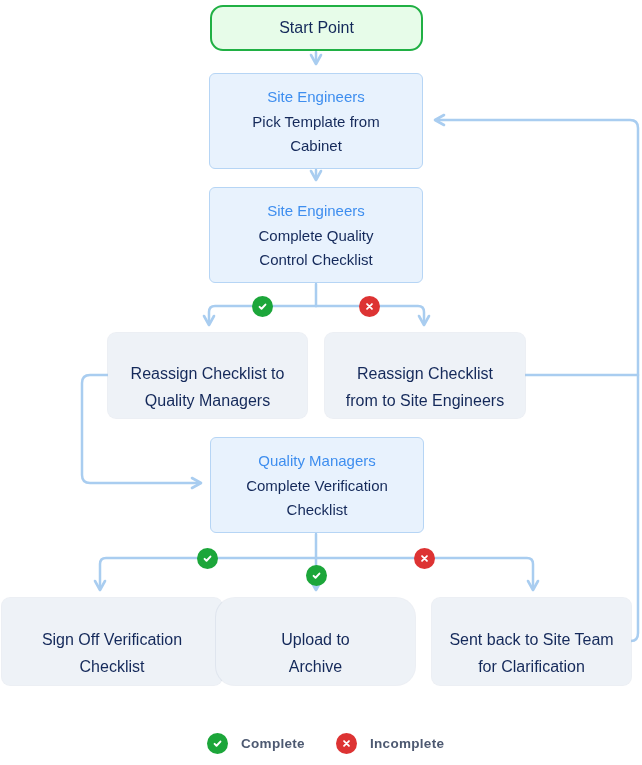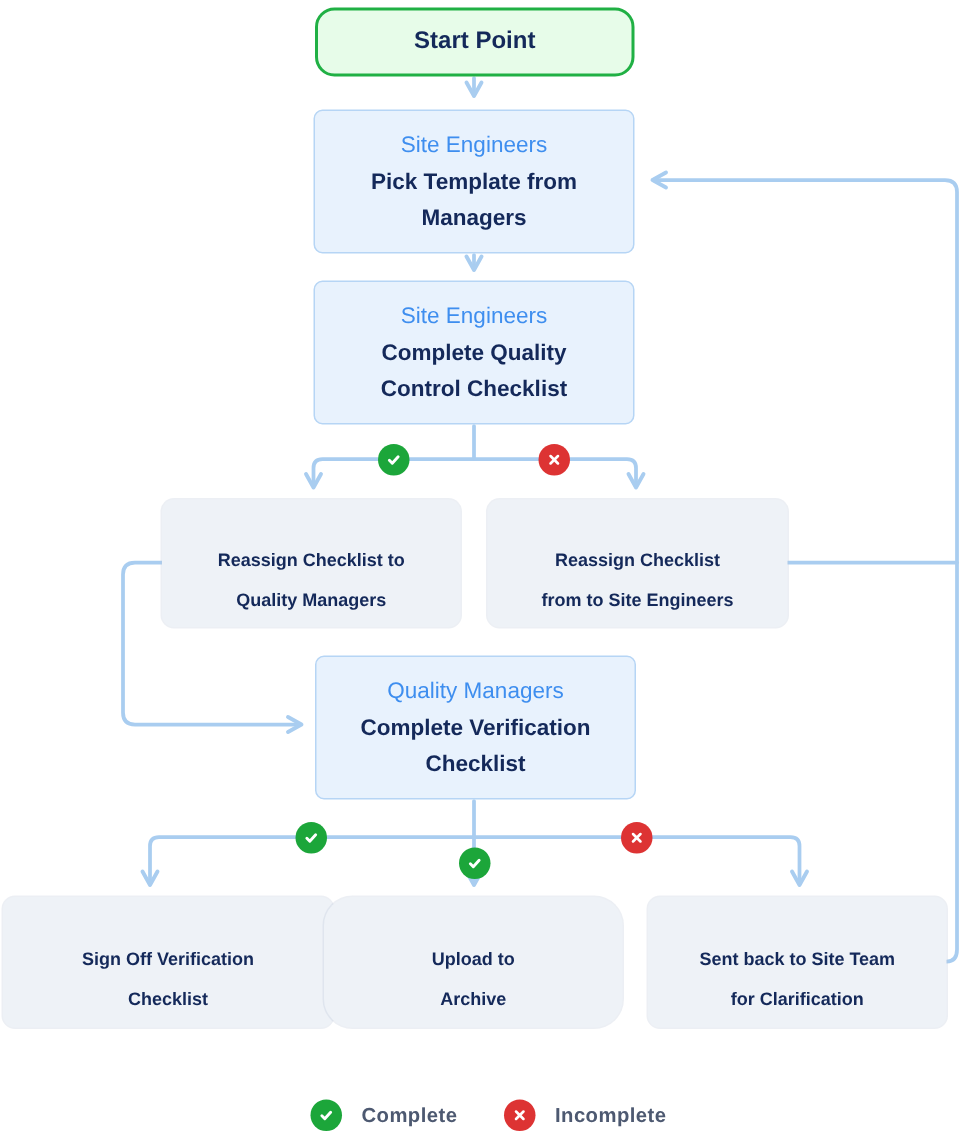--- a/index.html
+++ b/index.html
@@ -9,38 +9,38 @@
   }
   svg.wires { position:absolute; left:0; top:0; }
   .wire { fill:none; stroke:#a9cdf0; stroke-width:2.5; stroke-linecap:round; }
 
   .node {
     position:absolute; box-sizing:border-box;
     display:flex; flex-direction:column; align-items:center; justify-content:center;
     text-align:center;
   }
   .node .label {
-    white-space:pre-line; font-weight:bold; color:#14295a;
+    white-space:pre-line; font-weight:normal; color:#14295a;
     font-size:15px; line-height:24px;
   }
   .node.start {
     background:#e7fce9; border:2px solid #20b044; border-radius:13px;
   }
   .node.start .label { font-size:16px; }
   .node.blue {
     background:#e8f2fd; border:1.5px solid #b6d5f5; border-radius:6px;
   }
   .node.blue .role {
     color:#3e8eef; font-size:15px; line-height:23px; font-weight:500; margin-bottom:2px;
   }
   .node.gray {
     background:#eef2f7; border-radius:8px;
     box-shadow:0 0 0 1px rgba(185,198,215,0.28);
   }
-  .node.gray .label { font-size:12px; line-height:27px;margin-top:22px; }
+  .node.gray .label { font-size:16px; line-height:27px;margin-top:22px; }
 
   .badge {
     position:absolute; width:21px; height:21px; border-radius:50%;
     display:flex; align-items:center; justify-content:center;
   }
   .badge.green { background:#1ca63a; }
   .badge.red   { background:#dd3333; }
 
   .legend-item { position:absolute; display:flex; align-items:center; gap:13px; }
   .legend-item .badge { position:static; flex:0 0 auto; }
@@ -79,21 +79,21 @@
     <path class="wire" d="M316 558 L527 558 Q533 558 533 564 L533 589" marker-end="url(#arrow)"></path>
   </svg>
 
   <div class="node start" style="left:210px; top:5px; width:213px; height:46px;">
     <span class="label">Start Point</span>
   </div>
 
   <div class="node blue" style="left:209px; top:73px; width:214px; height:96px;">
     <span class="role">Site Engineers</span>
     <span class="label">Pick Template from
-Managers</span>
+Cabinet</span>
   </div>
 
   <div class="node blue" style="left:209px; top:187px; width:214px; height:96px;">
     <span class="role">Site Engineers</span>
     <span class="label">Complete Quality
 Control Checklist</span>
   </div>
 
   <div class="node gray" style="left:108px; top:333px; width:199px; height:85px;">
     <span class="label">Reassign Checklist to

